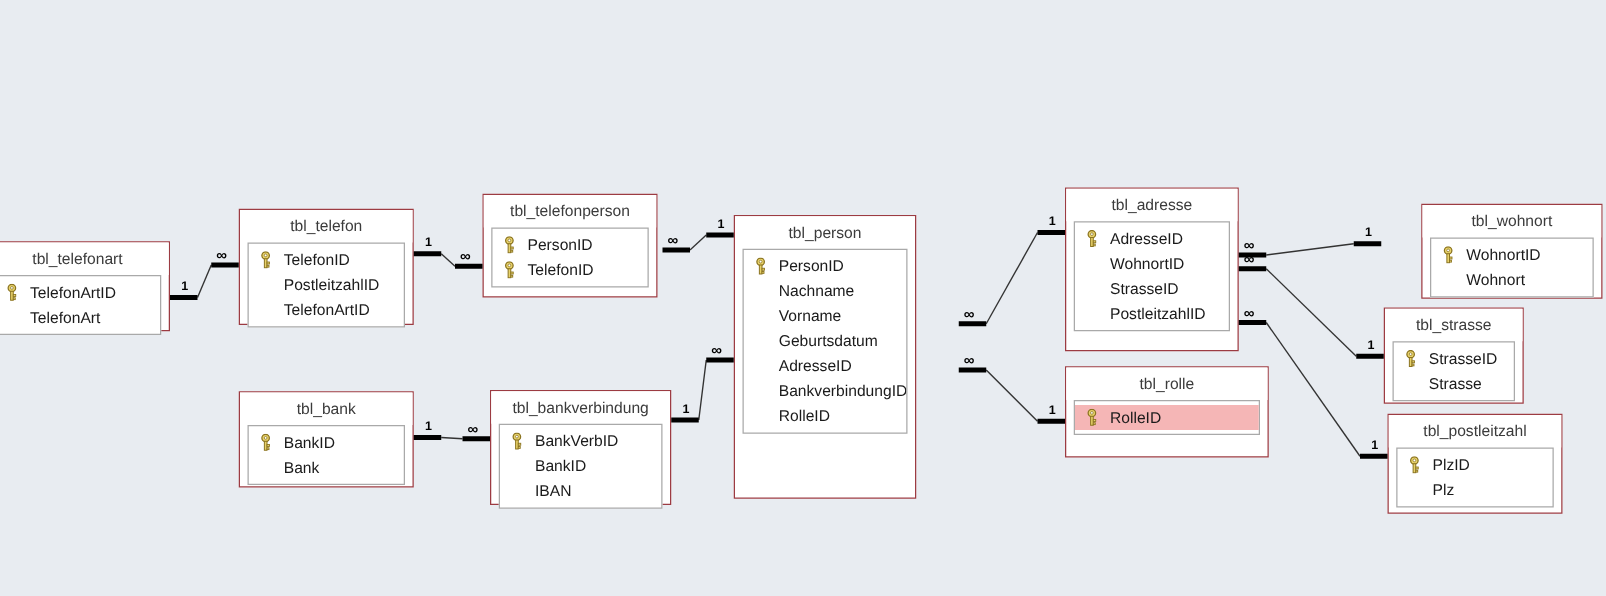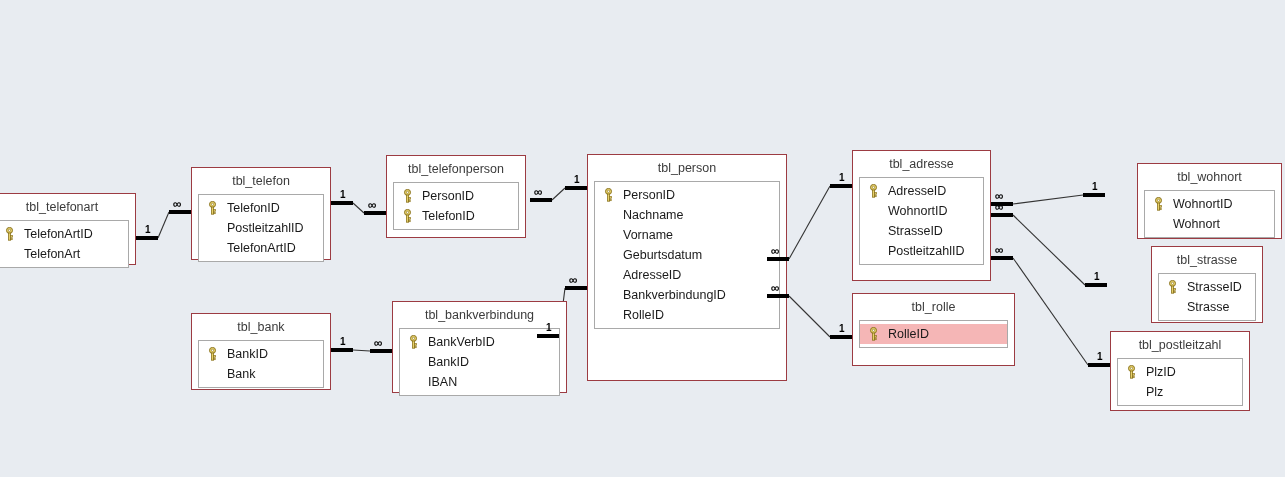--- a/index.html
+++ b/index.html
@@ -154,21 +154,21 @@
             </svg><span>PersonID</span></div>
           <div class="fld"><svg class="keyicon" viewBox="0 0 11 14" xmlns="http://www.w3.org/2000/svg">
               <circle cx="5.5" cy="3.4" r="3.0" fill="#e8d26a" stroke="#8a7320" stroke-width="1"></circle>
               <circle cx="5.5" cy="3.3" r="1.1" fill="#ffffff" stroke="#8a7320" stroke-width="0.6"></circle>
               <rect x="4.5" y="6.0" width="2.1" height="7.2" fill="#e8d26a" stroke="#8a7320" stroke-width="0.8"></rect>
               <rect x="6.6" y="8.6" width="2.0" height="1.6" fill="#e8d26a" stroke="#8a7320" stroke-width="0.7"></rect>
               <rect x="6.6" y="11.2" width="1.6" height="1.5" fill="#e8d26a" stroke="#8a7320" stroke-width="0.7"></rect>
             </svg><span>TelefonID</span></div>
         </div>
       </div>
-      <div class="tbl" style="left: 587px; top: 154px; width: 200px; height: 227px;">
+      <div class="tbl" style="left: 587px; top: 172px; width: 146px; height: 227px;">
         <div class="tbl-title">tbl_person</div>
         <div class="tbl-fields">
           <div class="fld"><svg class="keyicon" viewBox="0 0 11 14" xmlns="http://www.w3.org/2000/svg">
               <circle cx="5.5" cy="3.4" r="3.0" fill="#e8d26a" stroke="#8a7320" stroke-width="1"></circle>
               <circle cx="5.5" cy="3.3" r="1.1" fill="#ffffff" stroke="#8a7320" stroke-width="0.6"></circle>
               <rect x="4.5" y="6.0" width="2.1" height="7.2" fill="#e8d26a" stroke="#8a7320" stroke-width="0.8"></rect>
               <rect x="6.6" y="8.6" width="2.0" height="1.6" fill="#e8d26a" stroke="#8a7320" stroke-width="0.7"></rect>
               <rect x="6.6" y="11.2" width="1.6" height="1.5" fill="#e8d26a" stroke="#8a7320" stroke-width="0.7"></rect>
             </svg><span>PersonID</span></div>
           <div class="fld"><span>Nachname</span></div>
@@ -185,21 +185,21 @@
           <div class="fld"><svg class="keyicon" viewBox="0 0 11 14" xmlns="http://www.w3.org/2000/svg">
               <circle cx="5.5" cy="3.4" r="3.0" fill="#e8d26a" stroke="#8a7320" stroke-width="1"></circle>
               <circle cx="5.5" cy="3.3" r="1.1" fill="#ffffff" stroke="#8a7320" stroke-width="0.6"></circle>
               <rect x="4.5" y="6.0" width="2.1" height="7.2" fill="#e8d26a" stroke="#8a7320" stroke-width="0.8"></rect>
               <rect x="6.6" y="8.6" width="2.0" height="1.6" fill="#e8d26a" stroke="#8a7320" stroke-width="0.7"></rect>
               <rect x="6.6" y="11.2" width="1.6" height="1.5" fill="#e8d26a" stroke="#8a7320" stroke-width="0.7"></rect>
             </svg><span>BankID</span></div>
           <div class="fld"><span>Bank</span></div>
         </div>
       </div>
-      <div class="tbl" style="left: 392px; top: 301px; width: 175px; height: 92px;">
+      <div class="tbl" style="left: 392px; top: 312px; width: 145px; height: 92px;">
         <div class="tbl-title">tbl_bankverbindung</div>
         <div class="tbl-fields">
           <div class="fld"><svg class="keyicon" viewBox="0 0 11 14" xmlns="http://www.w3.org/2000/svg">
               <circle cx="5.5" cy="3.4" r="3.0" fill="#e8d26a" stroke="#8a7320" stroke-width="1"></circle>
               <circle cx="5.5" cy="3.3" r="1.1" fill="#ffffff" stroke="#8a7320" stroke-width="0.6"></circle>
               <rect x="4.5" y="6.0" width="2.1" height="7.2" fill="#e8d26a" stroke="#8a7320" stroke-width="0.8"></rect>
               <rect x="6.6" y="8.6" width="2.0" height="1.6" fill="#e8d26a" stroke="#8a7320" stroke-width="0.7"></rect>
               <rect x="6.6" y="11.2" width="1.6" height="1.5" fill="#e8d26a" stroke="#8a7320" stroke-width="0.7"></rect>
             </svg><span>BankVerbID</span></div>
           <div class="fld"><span>BankID</span></div>
@@ -239,21 +239,21 @@
           <div class="fld"><svg class="keyicon" viewBox="0 0 11 14" xmlns="http://www.w3.org/2000/svg">
               <circle cx="5.5" cy="3.4" r="3.0" fill="#e8d26a" stroke="#8a7320" stroke-width="1"></circle>
               <circle cx="5.5" cy="3.3" r="1.1" fill="#ffffff" stroke="#8a7320" stroke-width="0.6"></circle>
               <rect x="4.5" y="6.0" width="2.1" height="7.2" fill="#e8d26a" stroke="#8a7320" stroke-width="0.8"></rect>
               <rect x="6.6" y="8.6" width="2.0" height="1.6" fill="#e8d26a" stroke="#8a7320" stroke-width="0.7"></rect>
               <rect x="6.6" y="11.2" width="1.6" height="1.5" fill="#e8d26a" stroke="#8a7320" stroke-width="0.7"></rect>
             </svg><span>WohnortID</span></div>
           <div class="fld"><span>Wohnort</span></div>
         </div>
       </div>
-      <div class="tbl" style="left: 1107px; top: 246px; width: 112px; height: 77px; margin-left: 44px;">
+      <div class="tbl" style="left: 1107px; top: 246px; width: 112px; height: 77px;">
         <div class="tbl-title">tbl_strasse</div>
         <div class="tbl-fields">
           <div class="fld"><svg class="keyicon" viewBox="0 0 11 14" xmlns="http://www.w3.org/2000/svg">
               <circle cx="5.5" cy="3.4" r="3.0" fill="#e8d26a" stroke="#8a7320" stroke-width="1"></circle>
               <circle cx="5.5" cy="3.3" r="1.1" fill="#ffffff" stroke="#8a7320" stroke-width="0.6"></circle>
               <rect x="4.5" y="6.0" width="2.1" height="7.2" fill="#e8d26a" stroke="#8a7320" stroke-width="0.8"></rect>
               <rect x="6.6" y="8.6" width="2.0" height="1.6" fill="#e8d26a" stroke="#8a7320" stroke-width="0.7"></rect>
               <rect x="6.6" y="11.2" width="1.6" height="1.5" fill="#e8d26a" stroke="#8a7320" stroke-width="0.7"></rect>
             </svg><span>StrasseID</span></div>
           <div class="fld"><span>Strasse</span></div>

